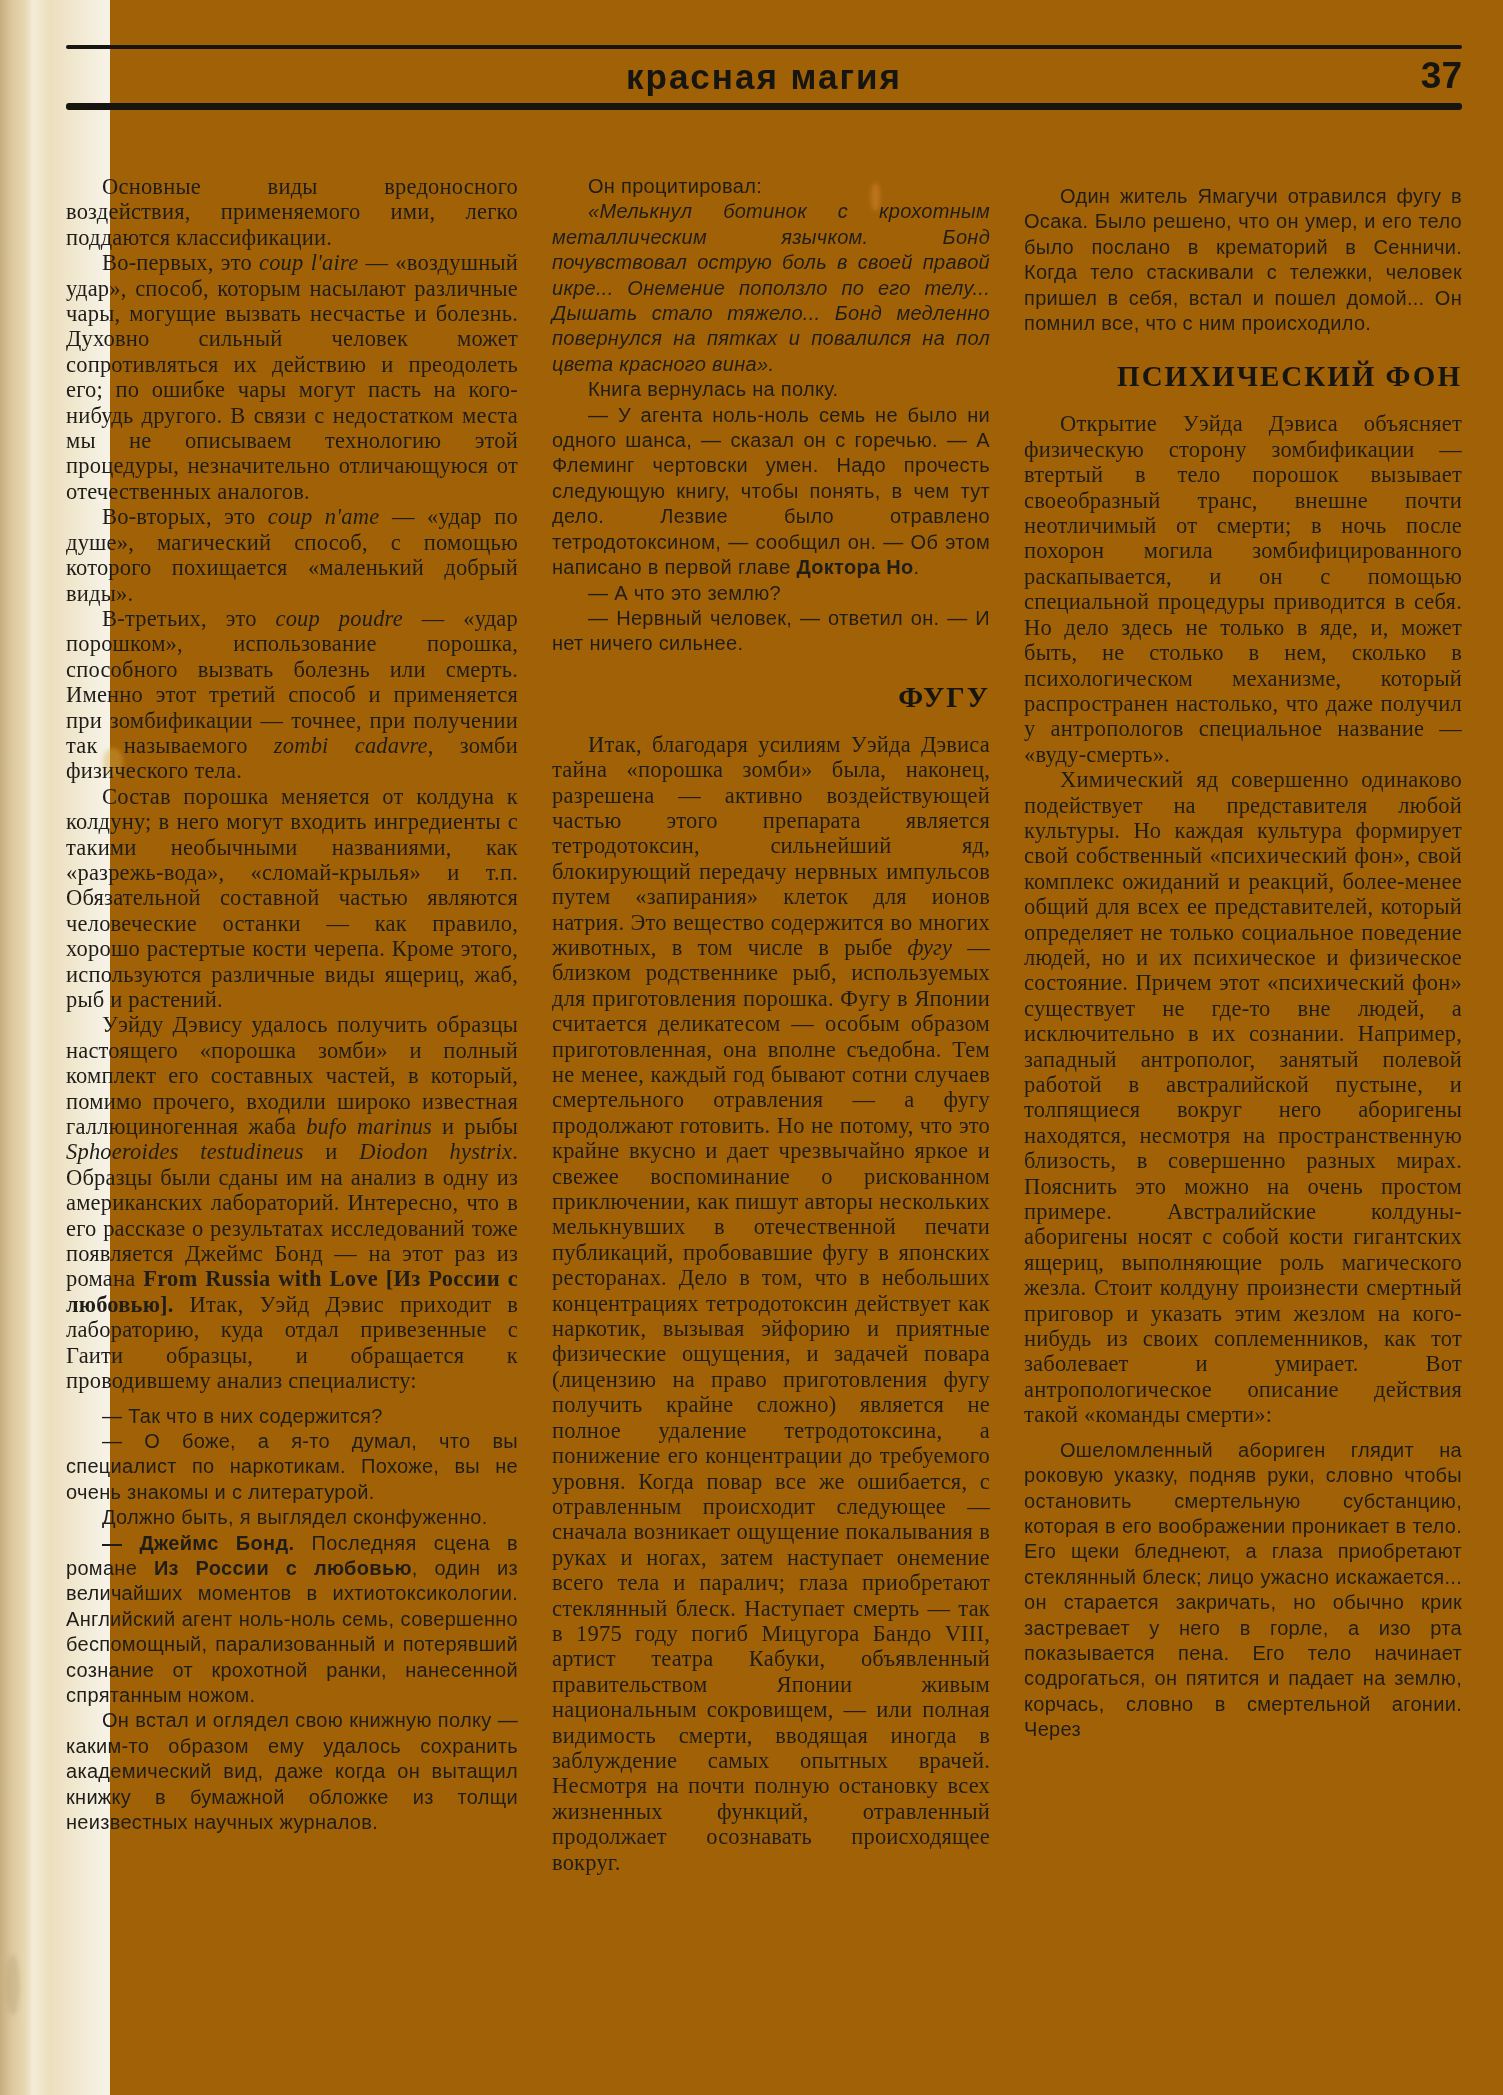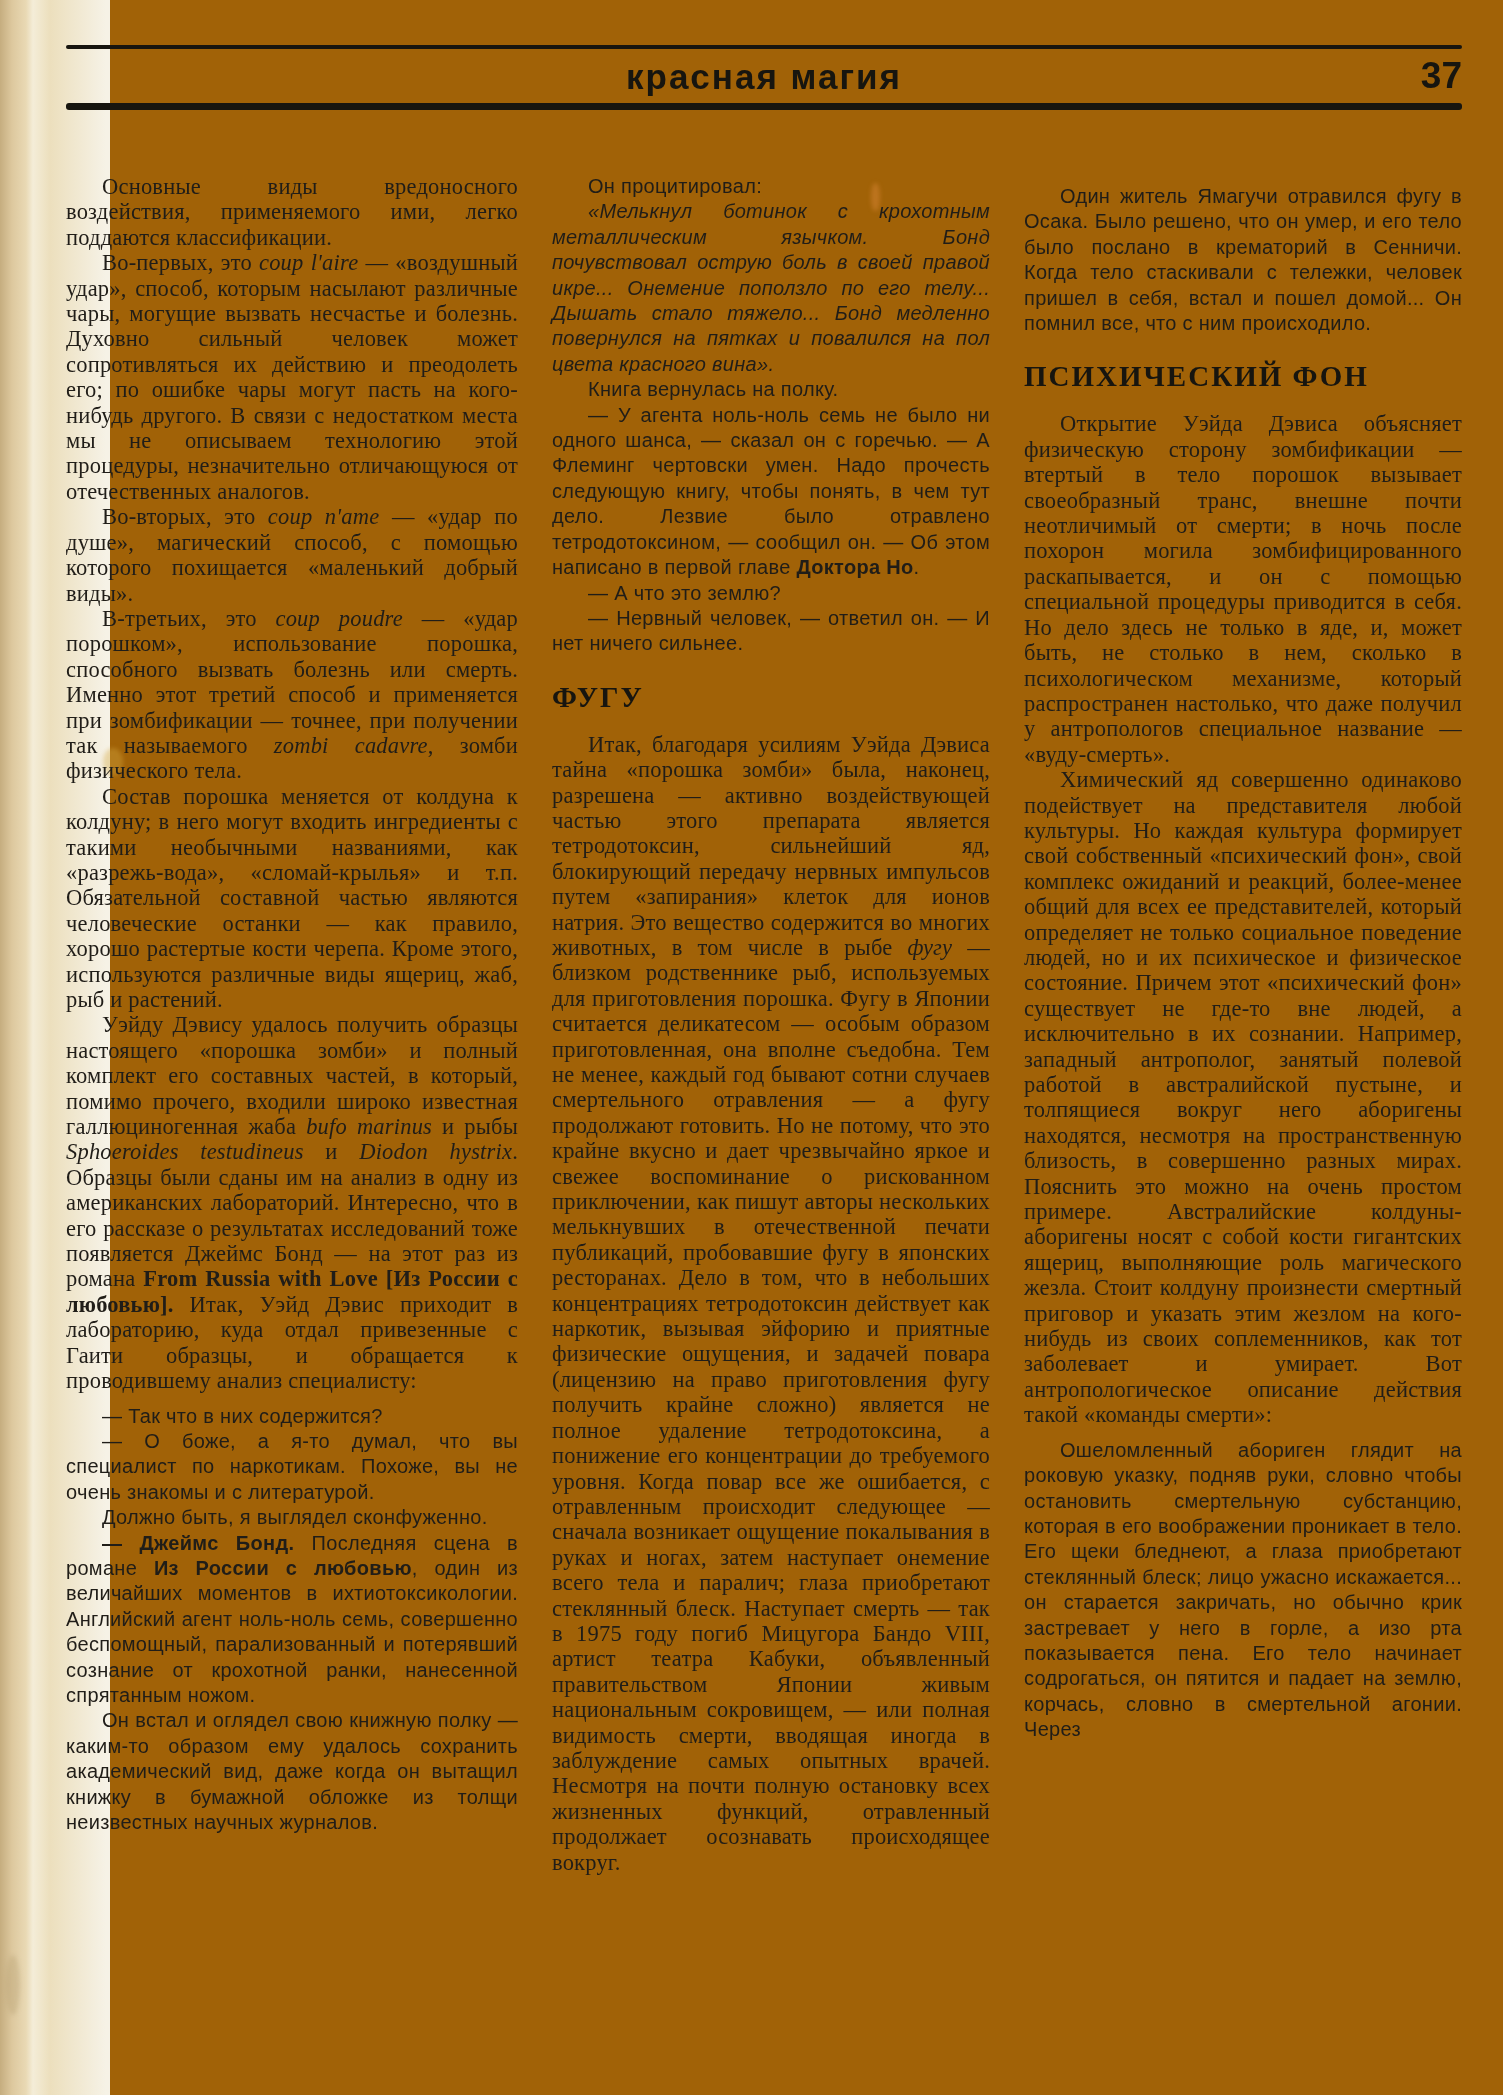--- a/index.html
+++ b/index.html
@@ -25,21 +25,21 @@
     font-family:"Liberation Sans","DejaVu Sans",sans-serif; font-weight:bold;
     font-size:37px; color:#17150f;
   }
   .columns { position:absolute; top:134px; left:0; width:100%; display:flex; justify-content:space-between;margin-top:40px; }
   .col-1 { width:452px; } .col-2 { width:438px; } .col-3 { width:438px; }
   .para { text-align:justify; text-indent:36px; }
   .serif { font-family:"Liberation Serif","DejaVu Serif",serif; font-size:22.5px; line-height:25.4px; letter-spacing:0.2px; }
   .sans  { font-family:"Liberation Sans","DejaVu Sans",sans-serif; font-size:20px; line-height:25.4px; letter-spacing:0.3px; }
   .heading {
     font-family:"Liberation Serif","DejaVu Serif",serif; font-weight:bold;
-    font-size:29px; text-align:left; text-indent:0; letter-spacing:2px;
+    font-size:29px; text-align:right; text-indent:0; letter-spacing:2px;
     margin:24px 0 18px 0; color:#17150f;
   }
   .sp { margin-top:10px; }
   .it { font-style:italic; }
   .b { font-weight:bold; }
   .stain { position:absolute; filter:blur(2px); }
   .stain-1 { left:103px; top:748px; width:20px; height:28px; border-radius:50%; background:rgba(213,168,62,0.40); }
   .stain-2 { left:871px; top:183px; width:9px;  height:28px; border-radius:45%; background:rgba(222,137,58,0.45); }
   .stain-3 { left:6px;  top:1955px; width:14px; height:60px; border-radius:50%; background:rgba(164,138,92,0.25); }
 </style>

